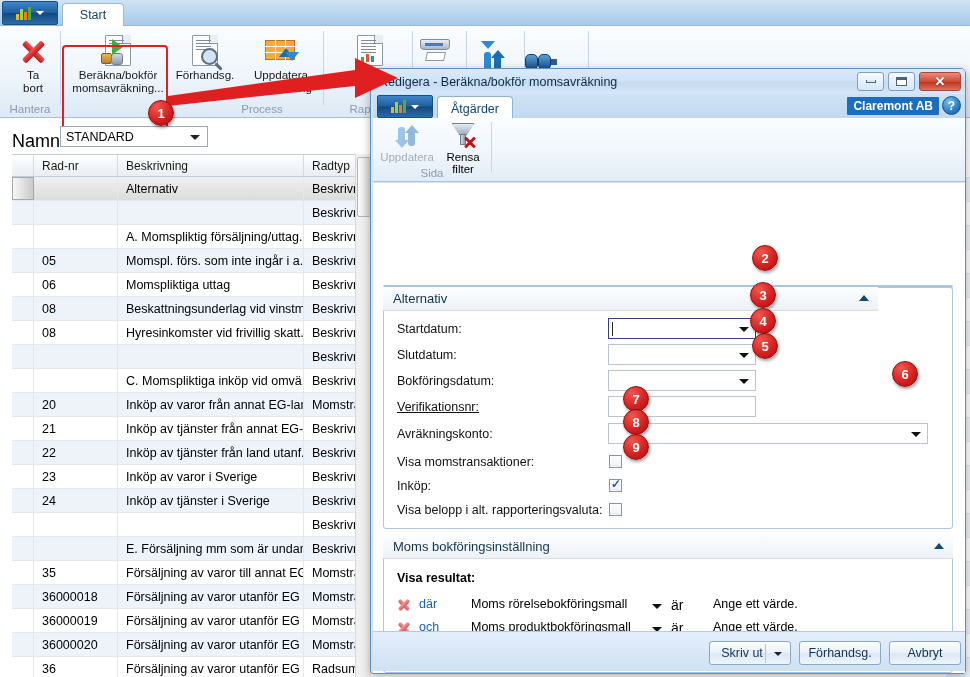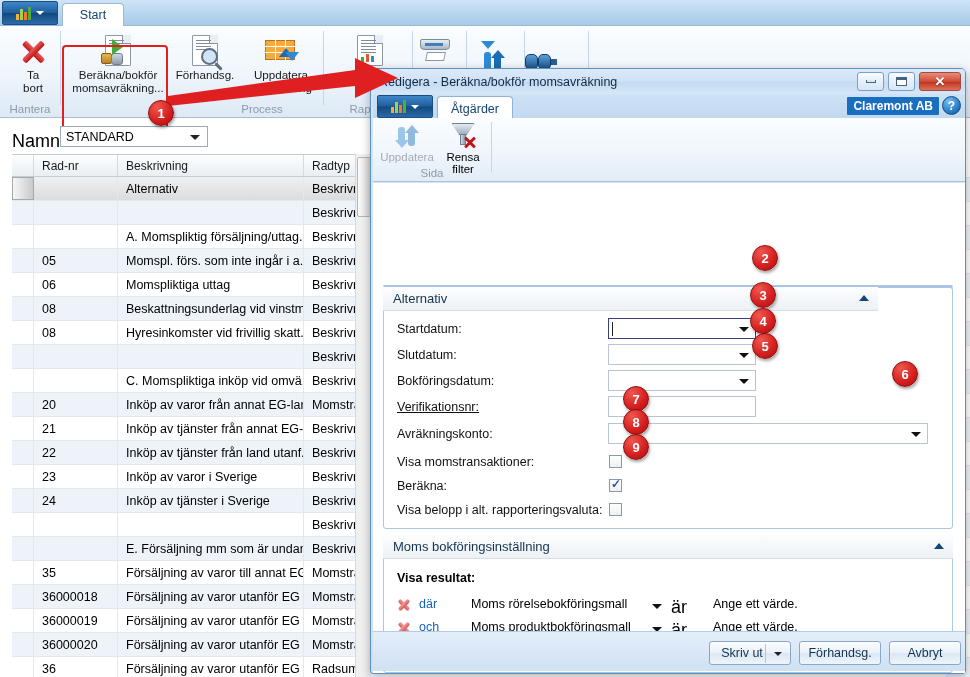--- a/index.html
+++ b/index.html
@@ -252,21 +252,21 @@
   .vis-res { position: absolute; left: 14px; font-weight: bold; font-size: 12.5px; }
   .filt-row { position: absolute; left: 0; width: 100%; height: 22px; }
   .fx { position: absolute; left: 14px; top: 3px; width: 14px; height: 14px; }
   .fx::before, .fx::after { content:""; position:absolute; left:0; top:5px; width:14px; height:4px;
     background: linear-gradient(to bottom,#f2a1a1,#d55a5a); border-radius: 2px; }
   .fx::before { transform: rotate(45deg);} .fx::after { transform: rotate(-45deg);}
   .fw { position: absolute; left: 36px; top: 2px; color: #1560bd; font-size: 12.5px; }
   .ffield { position: absolute; left: 88px; top: 2px; font-size: 12.5px; }
   .fdrop { position: absolute; left: 269px; top: 9px; width: 0; height: 0;
     border-left: 5px solid transparent; border-right: 5px solid transparent; border-top: 5px solid #111; }
-  .fis { position: absolute; left: 288px; top: 2px; font-size: 18px; }
+  .fis { position: absolute; left: 288px; top: 2px; font-size: 14px; }
   .fval { position: absolute; left: 330px; top: 2px; font-size: 12.5px; }
   .addf-plus { position: absolute; left: 13px; top: 3px; width: 14px; height: 14px; }
   .addf-plus::before { content:""; position:absolute; left:0; top:5px; width:14px; height:5px; background:#3fae3f; border:1px solid #2b7c2b;}
   .addf-plus::after  { content:""; position:absolute; left:5px; top:0px; width:5px; height:14px; background:#3fae3f; border:1px solid #2b7c2b;}
   .addf-lbl { position: absolute; left: 34px; top: 2px; font-size: 12.5px; }
 
   
   .dlg-footer {
     position: absolute; left: 2px; bottom: 2px; width: 592px; height: 40px;
     background: linear-gradient(to bottom,#e4eefa,#cfe1f3);
@@ -688,21 +688,21 @@
         <div class="finput" style="left:225px; top:109px; width:148px;"></div>
 
         <div class="flabel" style="top:140px;">Avräkningskonto:</div>
         <div class="finput" style="left:225px; top:136px; width:320px;">
           <span class="fcaret"></span>
         </div>
 
         <div class="flabel" style="top:168px;">Visa momstransaktioner:</div>
         <div class="chk" style="left:226px; top:168px;"></div>
 
-        <div class="flabel" style="top:192px;">Beräkna:</div>
+        <div class="flabel" style="top:192px;">Inköp:</div>
         <div class="chk on" style="left:226px; top:192px;"></div>
 
         <div class="flabel" style="top:216px;">Visa belopp i alt. rapporteringsvaluta:</div>
         <div class="chk" style="left:226px; top:216px;"></div>
       </div>
 
       <div class="fastbox" style="top:352px; height:138px;"></div>
 
       <div style="position:absolute; left:10px; top:352px; width:570px; height:138px;">
         <div class="fb-head">

